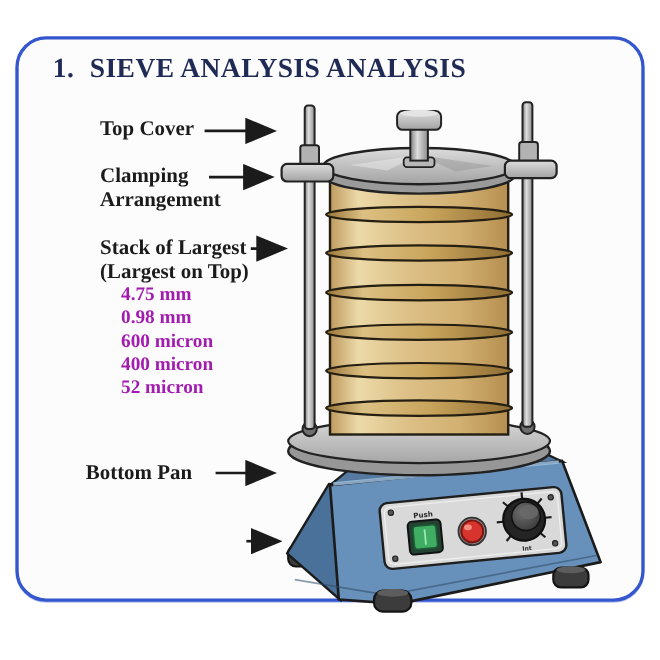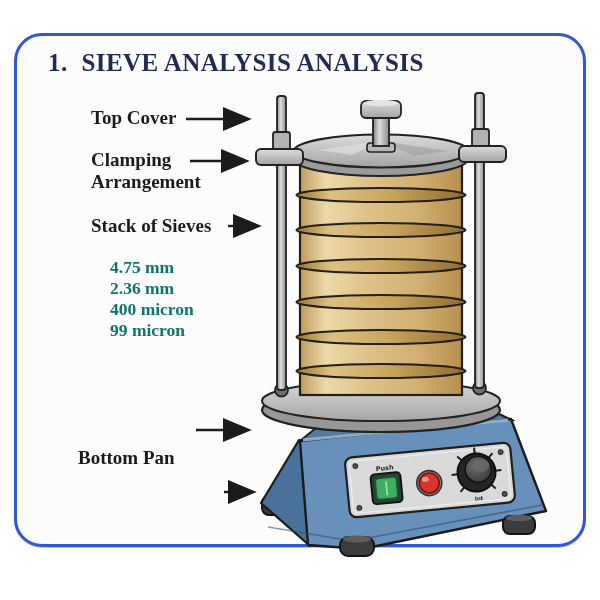--- a/index.html
+++ b/index.html
@@ -5,21 +5,21 @@
   html,body{margin:0;padding:0;background:#ffffff;}
   .canvas{position:relative;width:600px;height:600px;background:#ffffff;overflow:hidden;
           font-family:"Liberation Serif", serif;}
   .frame{position:absolute;left:14px;top:33px;width:566px;height:508px;
          border:3px solid #3457ce;border-radius:28px;background:#fcfcfc;
          box-shadow:0 1px 0 rgba(52,87,206,.35);}
   .title{position:absolute;left:48px;top:49px;display:flex;gap:14px;
          font-size:25px;font-weight:700;color:#1f2a55;letter-spacing:.4px;white-space:nowrap;}
   .label{position:absolute;font-weight:700;color:#1b1b1b;font-size:19px;white-space:nowrap;}
   .label.two-line{line-height:22px;}
-  .sizes{position:absolute;left:110px;top:257px;font-weight:700;color:#0f766e;
+  .sizes{position:absolute;left:110px;top:257px;font-weight:700;color:#a21caf;
          font-size:17.5px;line-height:20.9px;}
   svg.art{position:absolute;left:0;top:0;width:600px;height:600px;}
   .tinytext{font-family:"DejaVu Sans",sans-serif;font-weight:700;fill:#2a2a2a;}
 </style>
 </head>
 <body>
 
 <div class="canvas">
   <div class="frame"></div>
 
@@ -29,31 +29,33 @@
   </div>
 
   <div class="label" style="left:91px;top:107px;">Top Cover</div>
 
   <div class="label two-line" style="left:91px;top:149px;">
     <div>Clamping</div>
     <div>Arrangement</div>
   </div>
 
   <div class="label two-line" style="left:91px;top:215px;">
-    <div>Stack of Sieves</div>
+    <div>Stack of Largest</div>
+    <div>(Largest on Top)</div>
   </div>
 
   <div class="sizes">
     <div>4.75 mm</div>
-    <div>2.36 mm</div>
+    <div>0.98 mm</div>
+    <div>600 micron</div>
     <div>400 micron</div>
-    <div>99 micron</div>
+    <div>52 micron</div>
   </div>
 
-  <div class="label" style="left:78px;top:419px;margin-top:28px;">Bottom Pan</div>
+  <div class="label" style="left:78px;top:419px;">Bottom Pan</div>
 
 
   <svg class="art" viewBox="0 0 600 600">
     <defs>
       <marker id="ah" markerWidth="12" markerHeight="10" refX="10" refY="5" orient="auto">
         <polygon points="0,0 12,5 0,10" fill="#1b1b1b"></polygon>
       </marker>
       <linearGradient id="bodyGrad" x1="0" y1="0" x2="1" y2="0">
         <stop offset="0" stop-color="#bf9a5f"></stop>
           <stop offset="0.16" stop-color="#ecdaa9"></stop>

